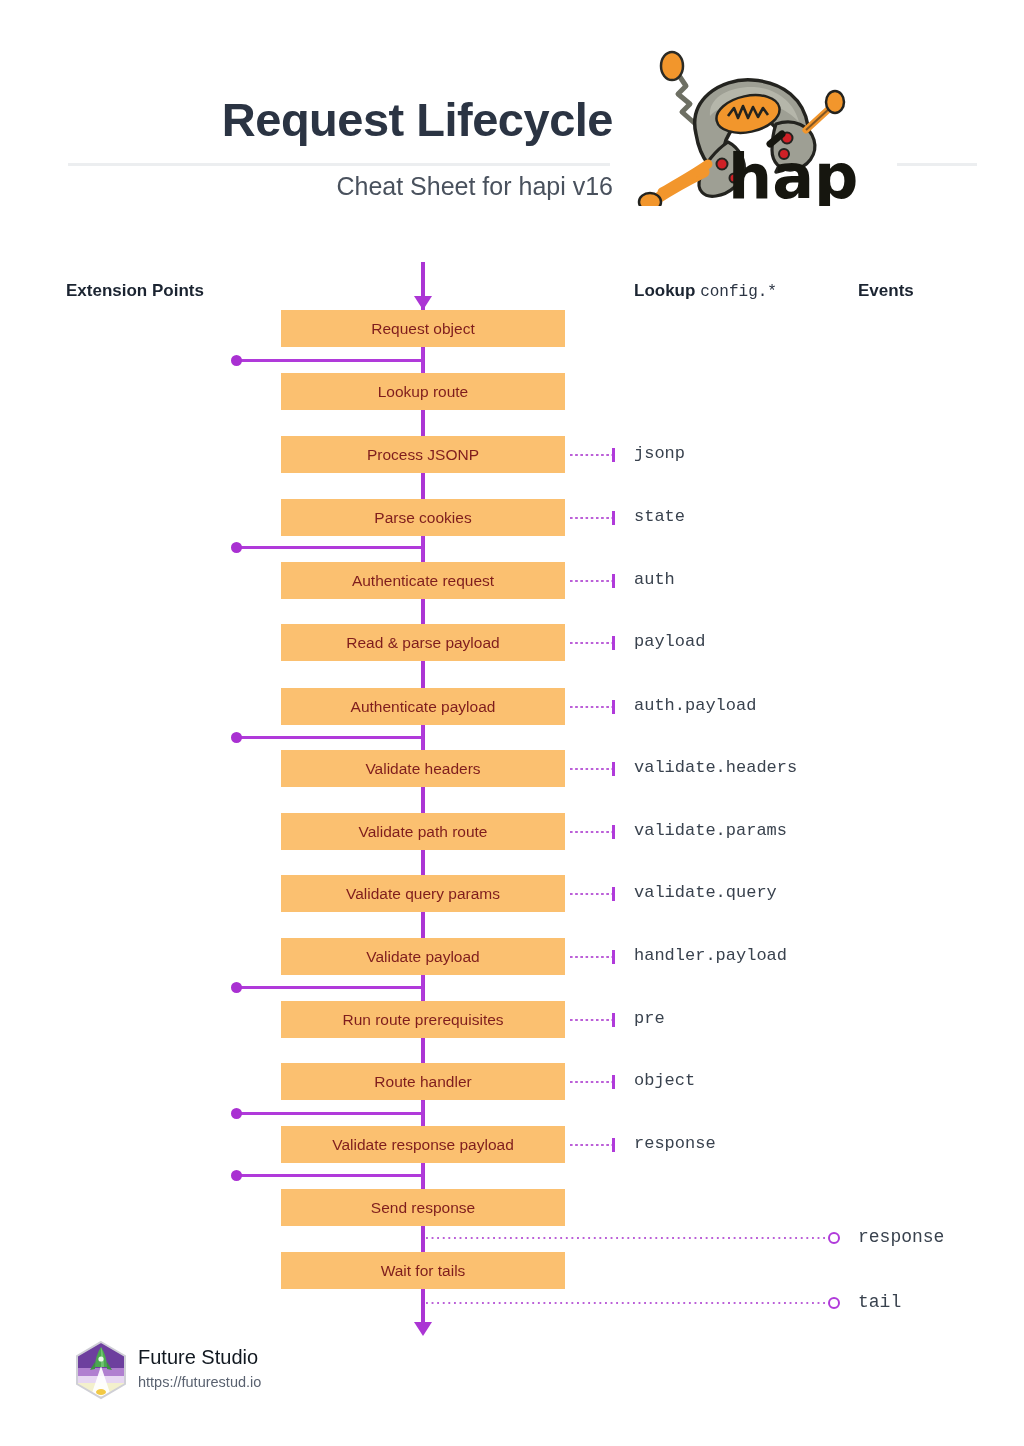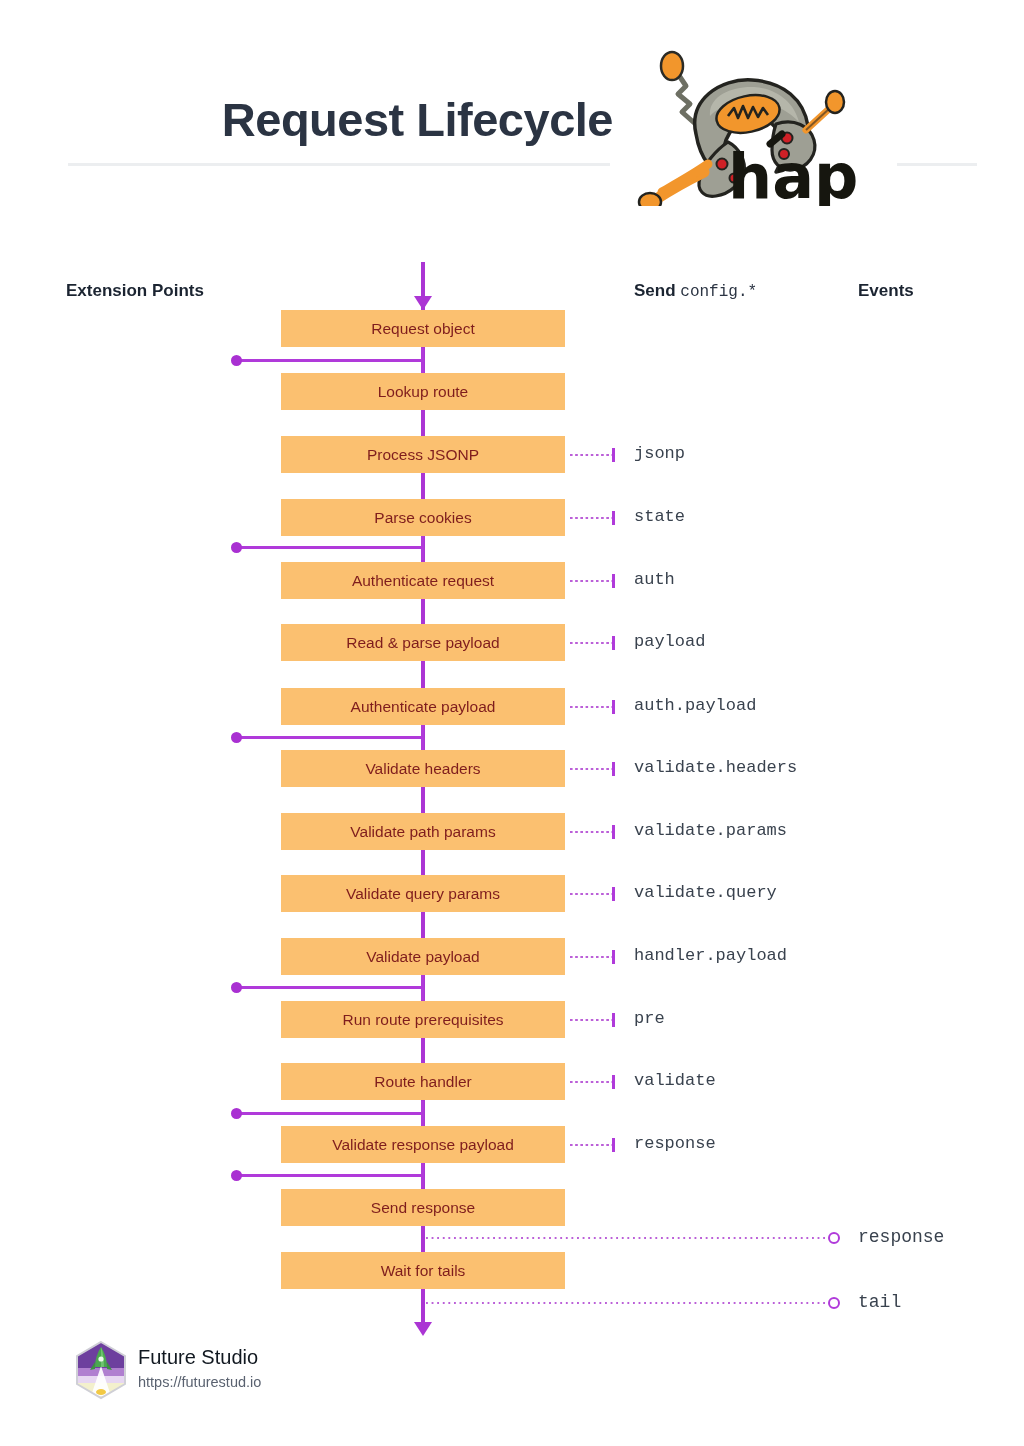--- a/index.html
+++ b/index.html
@@ -140,20 +140,21 @@
   }
 </style>
 </head>
 <body>
 
 <div id="page">
 
   <div class="title">Request Lifecycle</div>
   <div class="rule-left"></div>
   <div class="rule-right"></div>
+  <div class="subtitle">Cheat Sheet for hapi v16</div>
 
   <div class="hapi-logo">
     <svg width="232" height="168" viewBox="0 0 232 168">
 
       <path d="M54 36 L62 48 L54 56 L66 66 L58 74 L76 90" stroke="#6d6f63" stroke-width="5" fill="none" stroke-linejoin="round"></path>
       <ellipse cx="48" cy="28" rx="11" ry="14" fill="#f2962c" stroke="#2b2b26" stroke-width="2.5"></ellipse>
 
       <path d="M72 96 C64 62 96 40 128 42 C160 44 180 62 184 88
                C187 110 174 130 152 134 C162 116 160 96 148 86
                C132 74 110 82 102 102 C96 118 100 130 108 140
@@ -187,21 +188,21 @@
         <path d="M96 104 L104 104 L104 156 L96 156 Z" opacity="0"></path>
       </g>
       <text x="104" y="160" font-family="'DejaVu Sans', sans-serif" font-size="62" font-weight="bold" fill="#16160f">hapi</text>
 
       <path d="M146 106 L158 96" stroke="#16160f" stroke-width="7" stroke-linecap="round"></path>
     </svg>
   </div>
 
   <div class="col-head ext">Extension Points</div>
   <div class="col-head route">
-    <span>Send</span><span>&nbsp;</span><span class="mono">config.*</span>
+    <span>Lookup</span><span>&nbsp;</span><span class="mono">config.*</span>
   </div>
   <div class="col-head events">Events</div>
 
   <div class="spine" id="spine" style="top: 262px; height: 1070px;"></div>
   <div class="arrow-head arrow-top"></div>
   <div class="arrow-head arrow-bot"></div>
 
   <div id="ext-layer">
       <div class="ext-row" style="top: 353px;">
         <div class="ext-line"></div>
@@ -281,21 +282,21 @@
         <div class="route-label">handler.payload</div>
       </div>
       <div class="route-row" style="top: 1012px;">
         <div class="route-dots"></div>
         <div class="route-tick"></div>
         <div class="route-label">pre</div>
       </div>
       <div class="route-row" style="top: 1074px;">
         <div class="route-dots"></div>
         <div class="route-tick"></div>
-        <div class="route-label">validate</div>
+        <div class="route-label">object</div>
       </div>
       <div class="route-row" style="top: 1137px;">
         <div class="route-dots"></div>
         <div class="route-tick"></div>
         <div class="route-label">response</div>
       </div>
     </div>
   <div id="event-layer">
       <div class="event-row" style="top: 1231px;">
         <div class="event-dots"></div>
@@ -310,21 +311,21 @@
     </div>
   <div id="steps-layer">
       <div class="step" style="top: 310px;">Request object</div>
       <div class="step" style="top: 373px;">Lookup route</div>
       <div class="step" style="top: 436px;">Process JSONP</div>
       <div class="step" style="top: 499px;">Parse cookies</div>
       <div class="step" style="top: 562px;">Authenticate request</div>
       <div class="step" style="top: 624px;">Read &amp; parse payload</div>
       <div class="step" style="top: 688px;">Authenticate payload</div>
       <div class="step" style="top: 750px;">Validate headers</div>
-      <div class="step" style="top: 813px;">Validate path params</div>
+      <div class="step" style="top: 813px;">Validate path route</div>
       <div class="step" style="top: 875px;">Validate query params</div>
       <div class="step" style="top: 938px;">Validate payload</div>
       <div class="step" style="top: 1001px;">Run route prerequisites</div>
       <div class="step" style="top: 1063px;">Route handler</div>
       <div class="step" style="top: 1126px;">Validate response payload</div>
       <div class="step" style="top: 1189px;">Send response</div>
       <div class="step" style="top: 1252px;">Wait for tails</div>
     </div>
 
   <div class="footer-logo">

